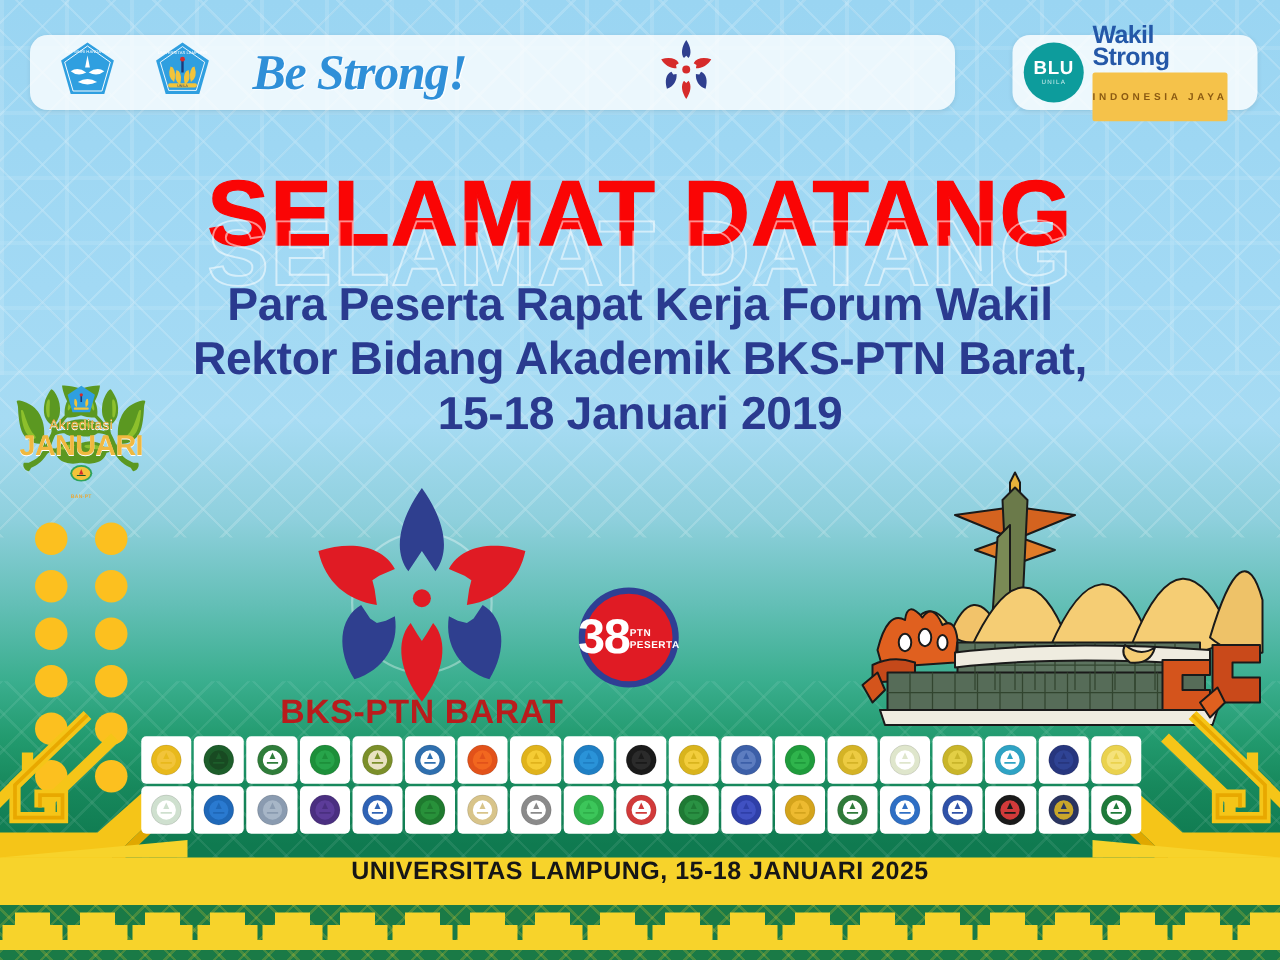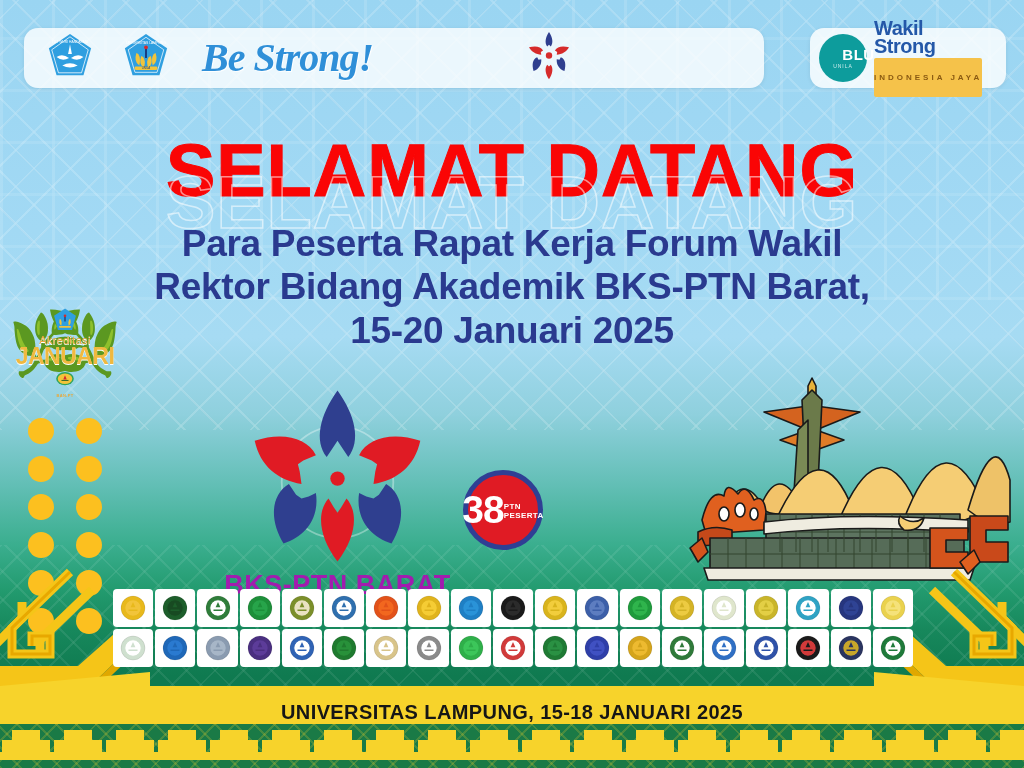--- a/index.html
+++ b/index.html
@@ -70,21 +70,21 @@
     font-style:italic; font-weight:bold; font-size:40px;
     color:#2f8fd8; letter-spacing:-1px; line-height:1;
     text-shadow:1px 1px 0 rgba(255,255,255,.9);
     margin-left:4px;
   }
   .blu-circle{
     width:48px;height:48px;border-radius:50%;background:#0d9c9c;
     display:flex;flex-direction:column;align-items:center;justify-content:center;
     flex:0 0 auto;
   }
-  .blu-circle .blu-t{color:#fff;font-weight:bold;font-size:15px;letter-spacing:.5px;line-height:1;padding-left:31px;}
+  .blu-circle .blu-t{color:#fff;font-weight:bold;font-size:15px;letter-spacing:.5px;line-height:1;}
   .blu-circle .blu-s{color:#cfeeee;font-size:5px;letter-spacing:1px;line-height:1;margin-top:2px;}
   .km-wrap{display:flex;flex-direction:column;line-height:.92;}
   .km-1,.km-2{font-weight:bold;font-size:20px;color:#2458a8;letter-spacing:-.5px;}
   .km-3{
     background:#f5c24a;color:#8a5a12;font-size:8px;font-weight:bold;
     letter-spacing:3px;text-align:center;margin-top:2px;padding:16px 0;border-radius:2px;
   }
 
   
   .headline{
@@ -134,21 +134,21 @@
     position:absolute; left:28px; top:418px;
     display:grid; grid-template-columns:repeat(2,26px); grid-auto-rows:26px;
     gap:12px 22px;
   }
   .dot{width:26px;height:26px;border-radius:50%;background:#fcc01f;}
 
   
   .bks-logo{ position:absolute; left:245px; top:385px; width:185px; height:180px; }
   .bks-label{
     position:absolute; left:200px; top:554px; width:275px; text-align:center;
-    font-size:27px; font-weight:bold; color:#a21caf; letter-spacing:.5px;margin-top:16px;
+    font-size:27px; font-weight:bold; color:#b91c1c; letter-spacing:.5px;
   }
 
   
   .badge38{
     position:absolute; left:463px; top:470px; width:80px; height:80px;
     border-radius:50%; background:#e01b24; border:5px solid #2f3f94;
     display:flex; flex-direction:row; align-items:center; justify-content:center;
   }
   .badge38 .n{font-size:39px;font-weight:bold;color:#fff;line-height:.85;letter-spacing:-1px;}
   .badge38 .t{font-size:8px;font-weight:bold;color:#fff;letter-spacing:.4px;margin-top:1px;}
@@ -170,21 +170,21 @@
     background:#fff; border-radius:4px; height:38px;
     display:flex; align-items:center; justify-content:center;
     overflow:hidden;
   }
   .logocell svg{display:block;}
 
   
   .footer-yellow{
     position:absolute; left:0; bottom:44px; width:1024px; height:38px;
     background:#f7d32b;
-    display:flex; align-items:flex-end; justify-content:center;
+    display:flex; align-items:flex-start; justify-content:center;
   }
   .footer-yellow .ft{
     font-size:20px; font-weight:bold; color:#161616; letter-spacing:.4px;
   }
   .footer-yellow::before{
     content:""; position:absolute; left:0; top:-14px;
     border-left:150px solid transparent; border-bottom:14px solid #f7d32b;
   }
   .footer-yellow::after{
     content:""; position:absolute; right:0; top:-14px;
@@ -281,21 +281,21 @@
       <div class="km-3">INDONESIA JAYA</div>
     </div>
   </div>
 
   <div class="headline">
     <div class="h-ghost">SELAMAT DATANG</div>
     <div class="h-main">SELAMAT DATANG</div>
     <div class="h-sub">
       <div>Para Peserta Rapat Kerja Forum Wakil</div>
       <div>Rektor Bidang Akademik BKS-PTN Barat,</div>
-      <div>15-20 Januari 2025</div>
+      <div>15-18 Januari 2019</div>
     </div>
   </div>
 
   <div class="akreditasi">
     <span class="wreath l">🌿</span>
     <span class="wreath r">🌿</span>
     <span class="akr-top-logo">
       <svg width="26" height="26" viewBox="0 0 100 100">
         <polygon points="50,6 92,34 77,88 23,88 8,34" fill="#2f9fe0"></polygon>
         <path d="M50 32 L50 56" stroke="#1a3a7a" stroke-width="5"></path>

